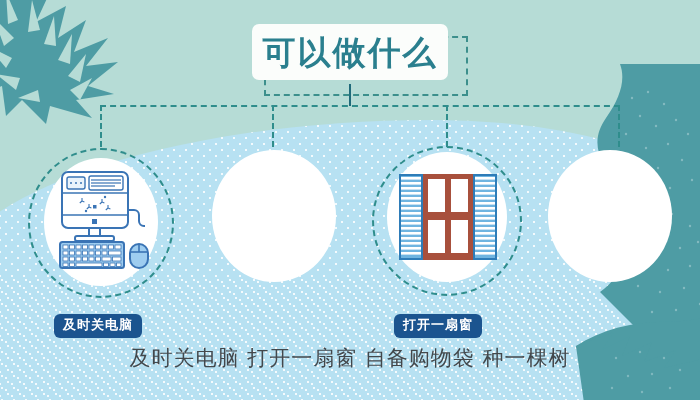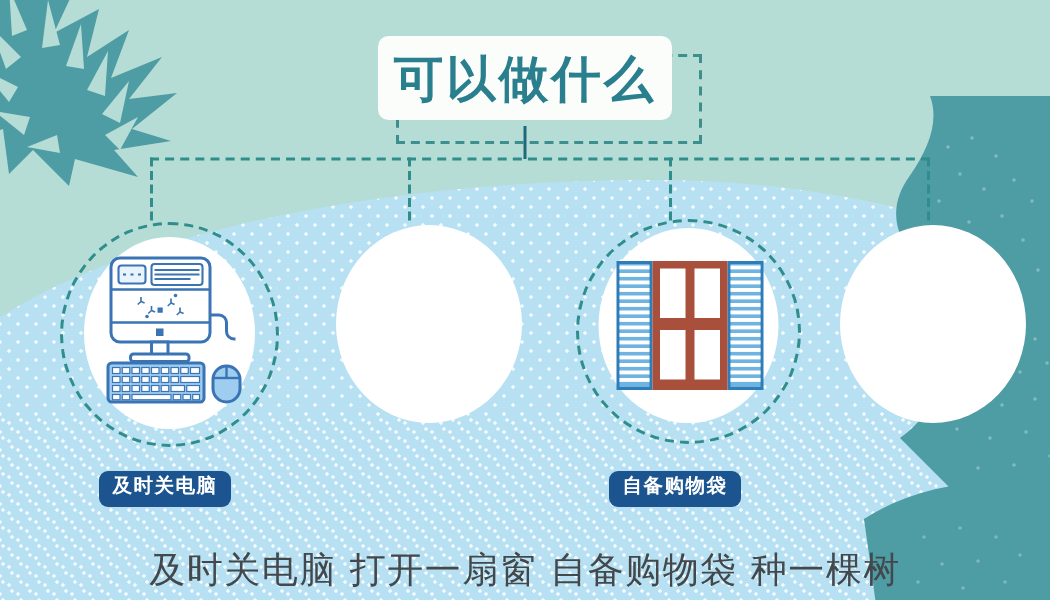--- a/index.html
+++ b/index.html
@@ -2,21 +2,21 @@
 <html><head>
 <meta charset="utf-8">
 <style>
   * { margin:0; padding:0; box-sizing:border-box; }
   html,body { width:700px; height:400px; }
   body {
     font-family:"DejaVu Sans","Liberation Sans",sans-serif;
     background:#b3ddd6;
     overflow:hidden;
   }
-  #stage { position:relative; width:700px; height:400px; overflow:hidden; background:#fde047;padding-left:12px; }
+  #stage { position:relative; width:700px; height:400px; overflow:hidden; background:#fde047; }
 
   
   .bg-top {
     position:absolute; inset:0;
     background:#b6dcd6;
   }
   .bg-bottom {
     position:absolute; left:-60px; right:-60px; bottom:-40px; height:320px;
     background:#b7e1f2;
     border-radius:64% 42% 0 0 / 58% 46% 0 0;
@@ -92,22 +92,22 @@
   .label-box {
     position:absolute; left:0; top:0;
     background:#1b548f; border-radius:6px;
     padding:4px 9px 5px;
     color:#ffffff; font-size:13px; font-weight:bold; letter-spacing:1px;
     white-space:nowrap; line-height:1.15;
   }
 
   
   .caption {
-    position:absolute; left:0; right:0; top:364px;
-    text-align:center; font-size:24px; color:#43484c; letter-spacing:1px;
+    position:absolute; left:0; right:0; top:344px;
+    text-align:center; font-size:21px; color:#43484c; letter-spacing:1px;
   }
 
   
   .icon { position:absolute; }
 </style>
 </head>
 <body>
 
 <div id="stage">
 
@@ -345,21 +345,21 @@
 
       <rect x="25" y="2" width="50" height="86" fill="#a8503c"></rect>
       <rect x="30" y="7" width="17" height="33" fill="#ffffff"></rect>
       <rect x="53" y="7" width="17" height="33" fill="#ffffff"></rect>
       <rect x="30" y="48" width="17" height="33" fill="#ffffff"></rect>
       <rect x="53" y="48" width="17" height="33" fill="#ffffff"></rect>
     </svg>
 
     <div class="label-wrap" style="left:394px; top:314px;">
       <div class="label-shadow"></div>
-      <div class="label-box">自备购物袋</div>
+      <div class="label-box">打开一扇窗</div>
     </div>
   </div>
 
   <div class="node">
     <div class="circle" style="left:548px; top:150px; width:124px; height:132px;"></div>
   </div>
 
   <div class="caption">及时关电脑 打开一扇窗 自备购物袋 种一棵树</div>
 
 </div>

